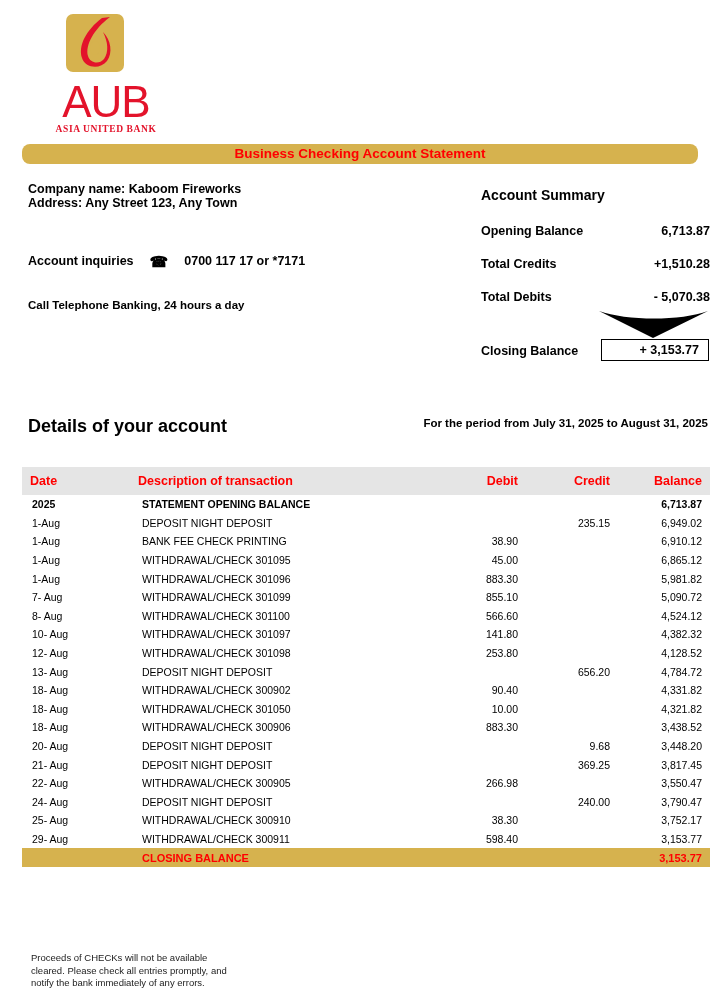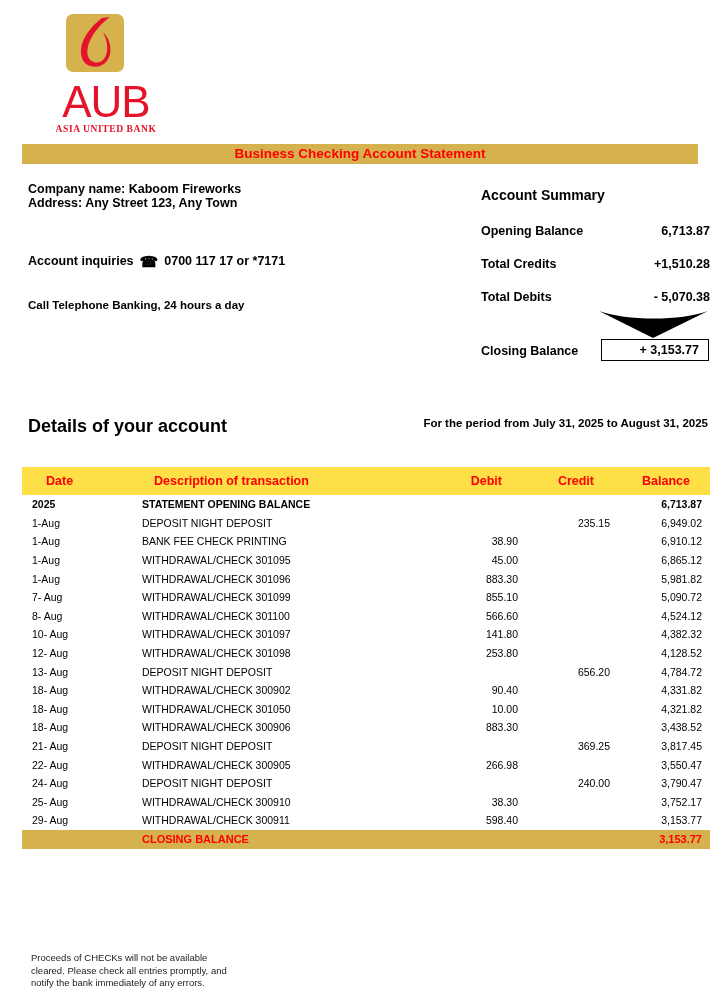--- a/index.html
+++ b/index.html
@@ -63,20 +63,21 @@
     left: 22px;
     top: 144px;
     width: 676px;
     height: 20px;
     background: #D6B24E;
     color: #FF0000;
     font-size: 13.5px;
     font-weight: bold;
     text-align: center;
     line-height: 20px;
+    border-radius: 8px;
   }
 
   
   .left-text {
     position: absolute;
     font-size: 12.5px;
     font-weight: bold;
     color: #000;
     white-space: nowrap;
   }
@@ -84,21 +85,21 @@
   #company-addr  { left: 28px; top: 196px; }
   #inquiries-row {
     position: absolute;
     left: 28px;
     top: 253px;
     font-size: 12.5px;
     font-weight: bold;
     white-space: nowrap;
     display: flex;
     align-items: center;
-    gap: 6px;
+    gap: 16px;
   }
   #phone-icon { font-size: 15px; line-height: 1; position: relative; top: 1px; }
   #telbank-note {
     position: absolute;
     left: 28px;
     top: 299px;
     font-size: 11.5px;
     font-weight: bold;
   }
 
@@ -186,26 +187,26 @@
   
   #txn-table {
     position: absolute;
     left: 22px;
     top: 467px;
     width: 688px;
     border-collapse: collapse;
     table-layout: fixed;
   }
   #txn-table thead th {
-    background: #fde047;
+    background: #e5e5e5;
     color: #FF0000;
     font-size: 12.5px;
     font-weight: bold;
     height: 28px;
-    padding: 0 24px;
+    padding: 0 8px;
     box-sizing: border-box;
   }
   #txn-table thead th.c-date { text-align: left;  width: 108px; }
   #txn-table thead th.c-desc { text-align: left;  width: 300px; }
   #txn-table thead th.c-debit   { text-align: right; width: 96px; }
   #txn-table thead th.c-credit  { text-align: right; width: 92px; }
   #txn-table thead th.c-balance { text-align: right; width: 92px; }
 
   #txn-table tbody td {
     font-size: 10.5px;
@@ -396,20 +397,27 @@
         <td class="c-balance">4,321.82</td>
       </tr>
       <tr>
         <td class="c-date">18- Aug</td>
         <td class="c-desc">WITHDRAWAL/CHECK 300906</td>
         <td class="c-debit">883.30</td>
         <td class="c-credit"></td>
         <td class="c-balance">3,438.52</td>
       </tr>
       <tr>
+        <td class="c-date">20- Aug</td>
+        <td class="c-desc">DEPOSIT NIGHT DEPOSIT</td>
+        <td class="c-debit"></td>
+        <td class="c-credit">9.68</td>
+        <td class="c-balance">3,448.20</td>
+      </tr>
+      <tr>
         <td class="c-date">21- Aug</td>
         <td class="c-desc">DEPOSIT NIGHT DEPOSIT</td>
         <td class="c-debit"></td>
         <td class="c-credit">369.25</td>
         <td class="c-balance">3,817.45</td>
       </tr>
       <tr>
         <td class="c-date">22- Aug</td>
         <td class="c-desc">WITHDRAWAL/CHECK 300905</td>
         <td class="c-debit">266.98</td>

